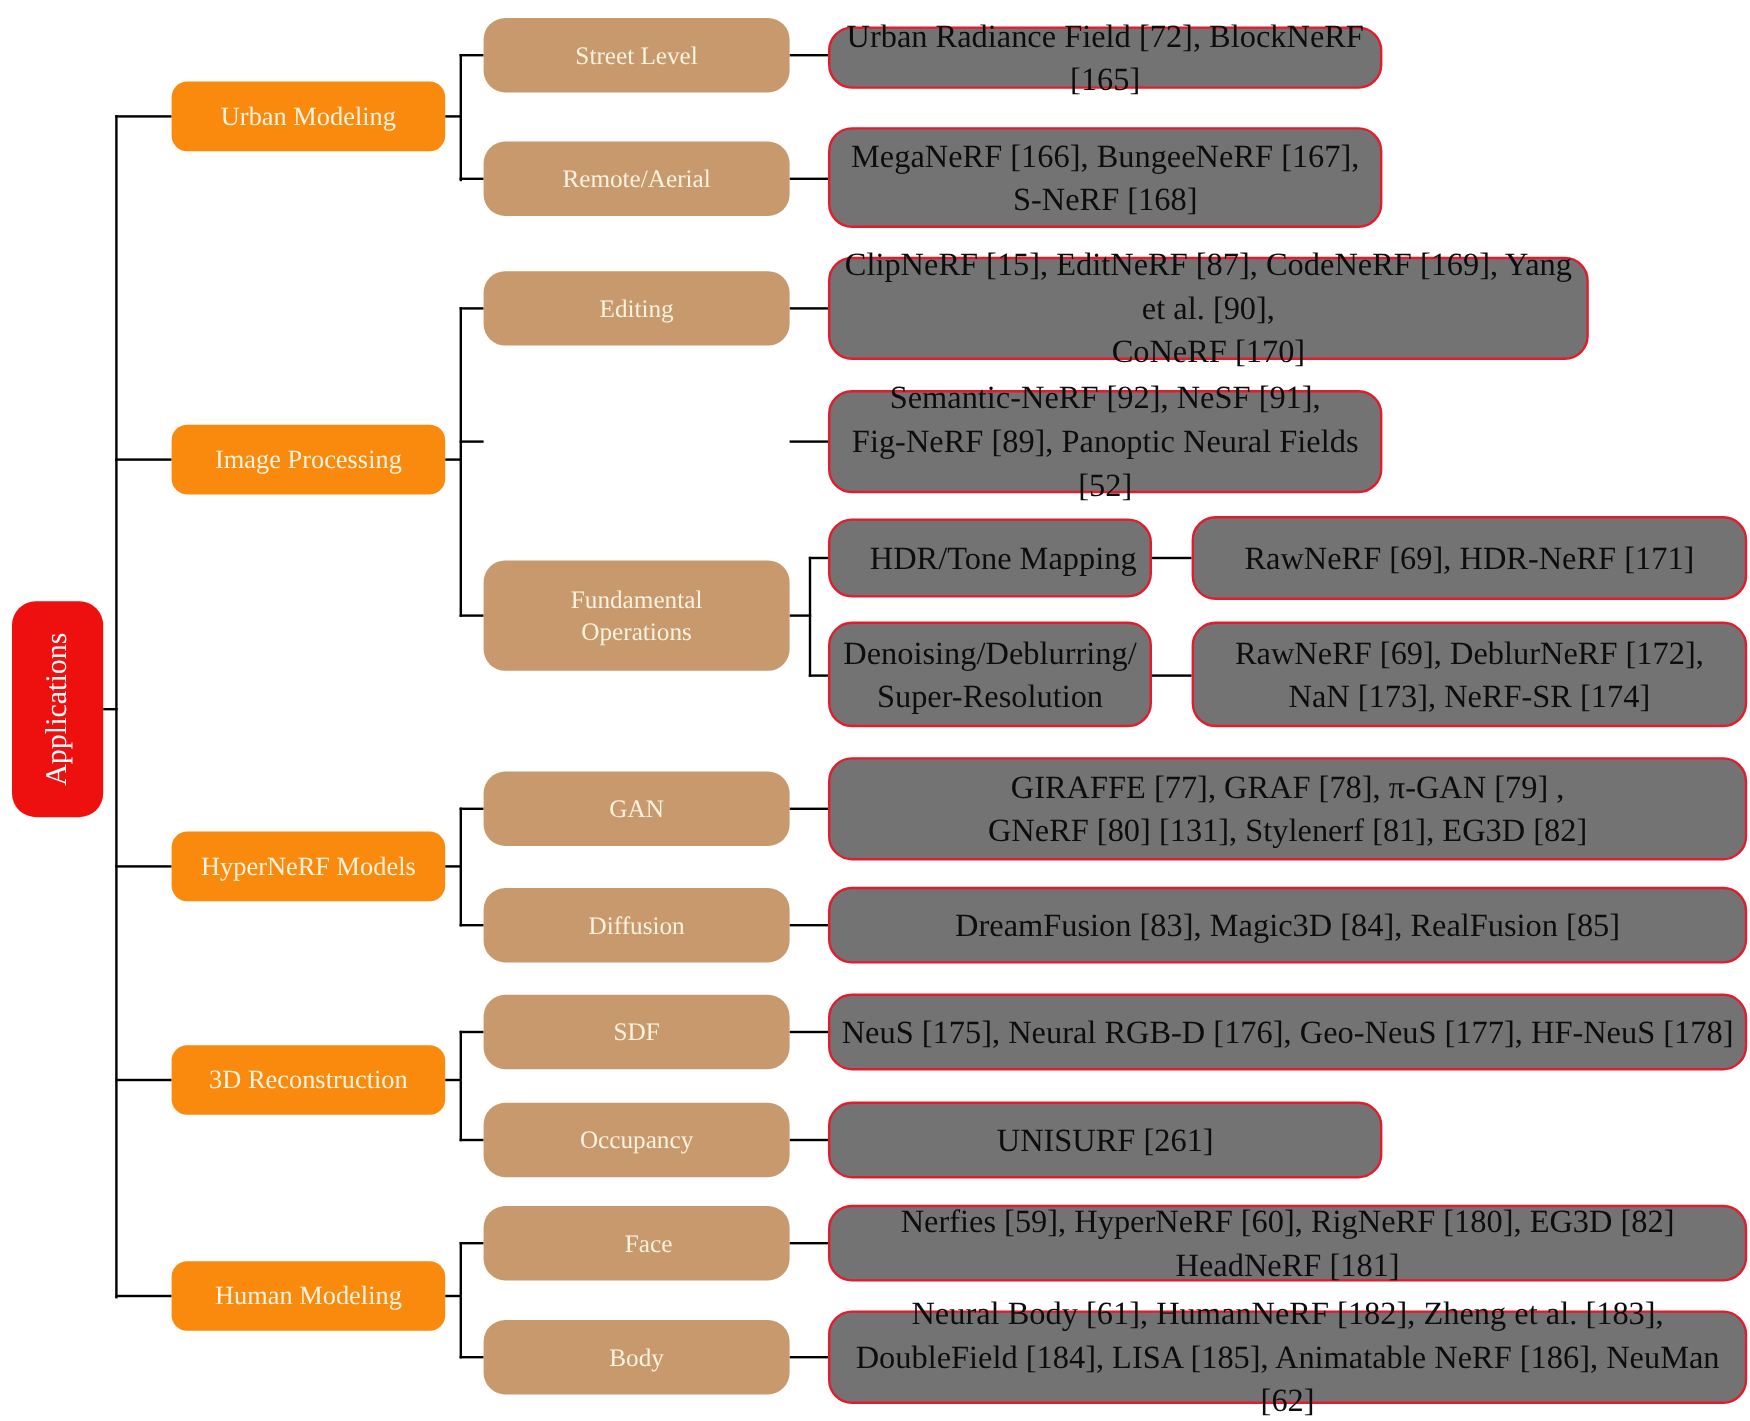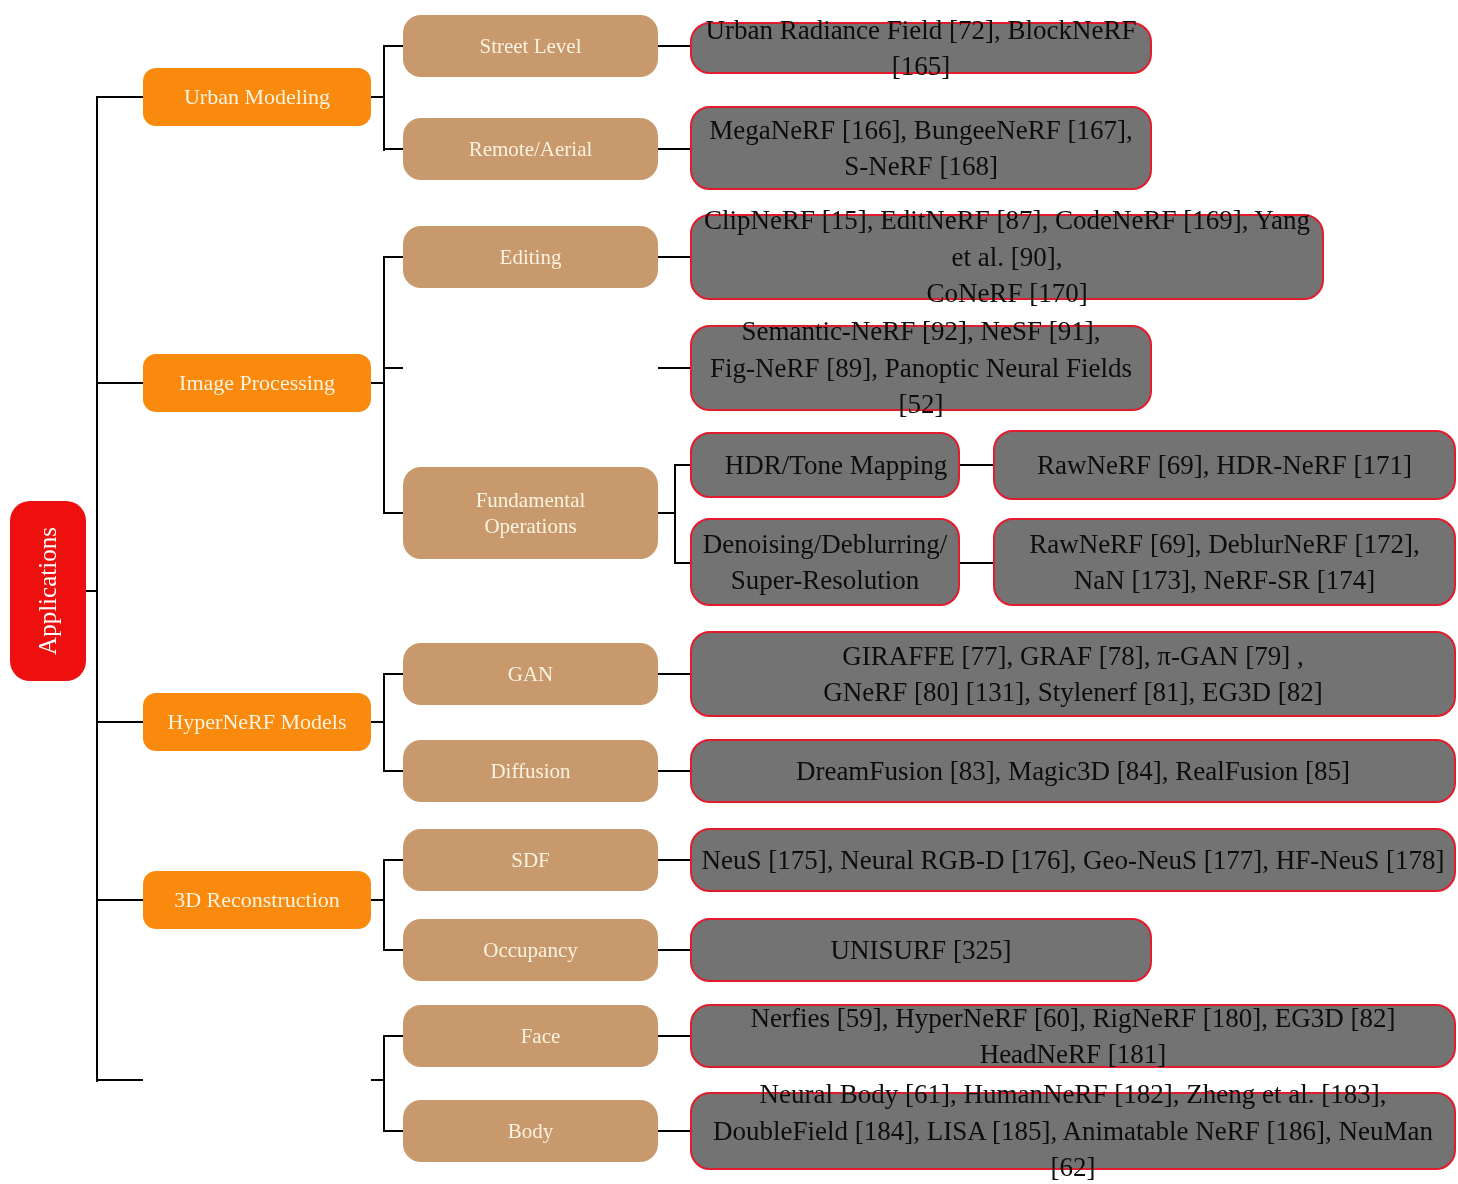--- a/index.html
+++ b/index.html
@@ -127,20 +127,23 @@
   </div>
   <div class="node l1" style="left:143px;top:354px;width:228px;height:58px;">
     <span>Image Processing</span>
   </div>
   <div class="node l1" style="left:143px;top:693px;width:228px;height:58px;">
     <span>HyperNeRF Models</span>
   </div>
   <div class="node l1" style="left:143px;top:871px;width:228px;height:58px;">
     <span>3D Reconstruction</span>
   </div>
+  <div class="node l1" style="left:143px;top:1051px;width:228px;height:58px;">
+    <span>Human Modeling</span>
+  </div>
 
   <div class="node l2" style="left:403px;top:15px;width:255px;height:62px;">
     <span>Street Level</span>
   </div>
   <div class="node l2" style="left:403px;top:118px;width:255px;height:62px;">
     <span>Remote/Aerial</span>
   </div>
   <div class="node l2" style="left:403px;top:226px;width:255px;height:62px;">
     <span>Editing</span>
   </div>
@@ -201,21 +204,21 @@
     <span>GIRAFFE [77], GRAF [78], π-GAN [79] ,
 GNeRF [80] [131], Stylenerf [81], EG3D [82]</span>
   </div>
   <div class="node leaf" style="left:690px;top:739px;width:766px;height:64px;">
     <span>DreamFusion [83], Magic3D [84], RealFusion [85]</span>
   </div>
   <div class="node leaf" style="left:690px;top:828px;width:766px;height:64px;">
     <span>NeuS [175], Neural RGB-D [176], Geo-NeuS [177], HF-NeuS [178]</span>
   </div>
   <div class="node leaf" style="left:690px;top:918px;width:462px;height:64px;">
-    <span>UNISURF [325]</span>
+    <span>UNISURF [261]</span>
   </div>
   <div class="node leaf" style="left:690px;top:1004px;width:766px;height:64px;">
     <span>Nerfies [59], HyperNeRF [60], RigNeRF [180], EG3D [82] HeadNeRF [181]</span>
   </div>
   <div class="node leaf" style="left:690px;top:1092px;width:766px;height:78px;">
     <span>Neural Body [61], HumanNeRF [182], Zheng et al. [183],
 DoubleField [184], LISA [185], Animatable NeRF [186], NeuMan [62]</span>
   </div>
 
 </div>

